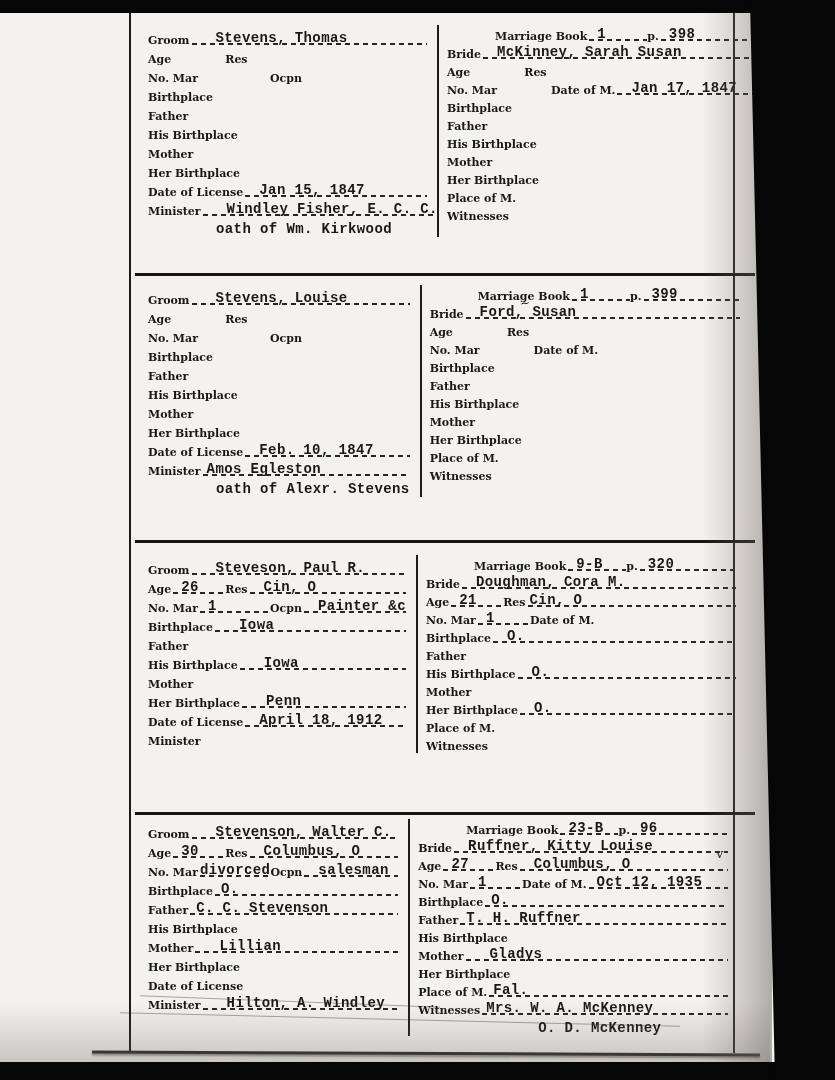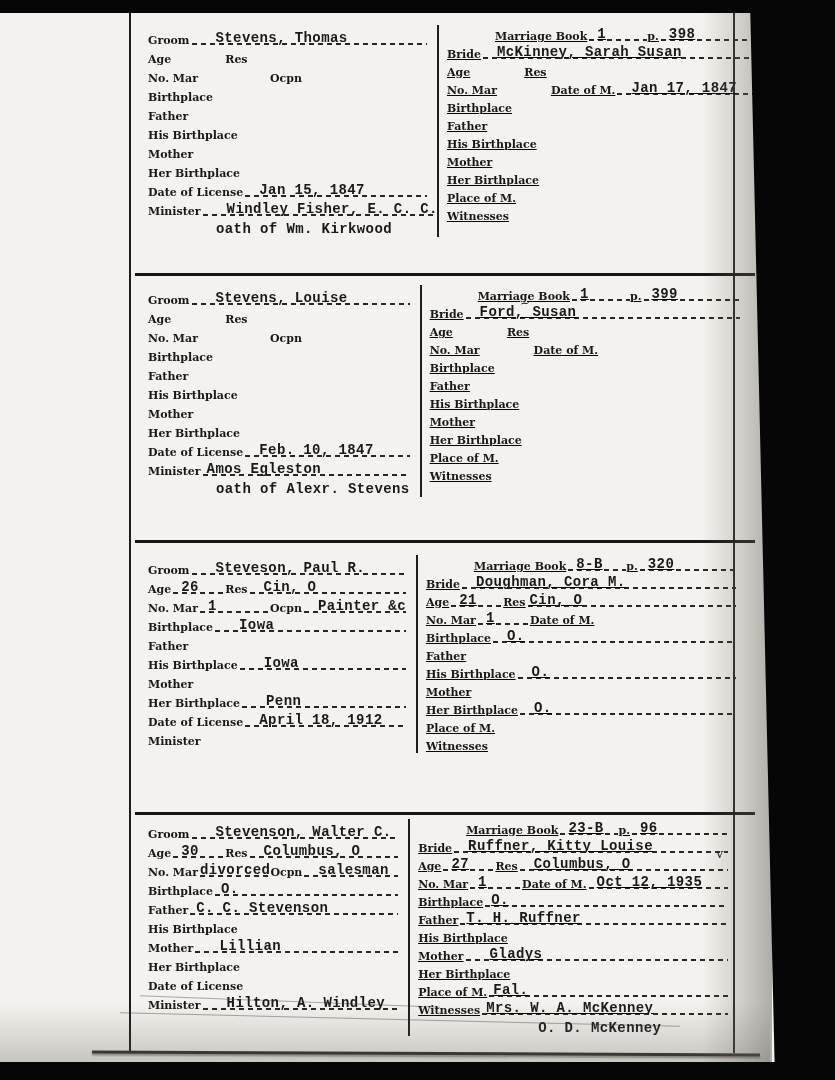--- a/index.html
+++ b/index.html
@@ -8,21 +8,21 @@
   .paper{position:absolute;left:0;top:13px;width:835px;height:1049px;background:#f4f2ee;}
   
   .vline-left{position:absolute;left:129px;top:0;width:2px;height:1040px;background:#1b1b1b;}
   .vline-right{position:absolute;left:733px;top:0;width:2px;height:1040px;background:#242424;}
   .hsep{position:absolute;left:135px;width:620px;height:3px;background:#161616;}
   
   .record{position:absolute;left:148px;width:580px;display:flex;}
   .gcol{width:289px;box-sizing:border-box;padding-right:10px;}
   .bcol{flex:1;box-sizing:border-box;border-left:2px solid #1d1d1d;padding-left:8px;margin-top:-3px;}
   .frow{display:flex;align-items:flex-end;height:19px;}
-  .bcol .frow{height:18px;text-decoration:underline;}
+  .bcol .frow{height:18px;}
   .lbl{font-family:"DejaVu Serif",serif;font-weight:700;font-size:11px;color:#181818;
        white-space:nowrap;padding:0 2px 1px 0;line-height:1;}
   .fill{flex:1;position:relative;display:flex;align-items:flex-end;
         background-image:repeating-linear-gradient(90deg,#262626 0 5px,transparent 5px 9px);
         background-size:100% 2px;background-repeat:no-repeat;background-position:left bottom 2px;}
   .fill.w52{flex:0 0 52px;}
   .fill.w70{flex:0 0 70px;}
   .fill.w58{flex:0 0 58px;}
   .fill.w96{flex:0 0 96px;}
   .typed{font-family:"Liberation Mono",monospace;font-weight:700;font-size:14px;color:#191919;
@@ -443,21 +443,21 @@
           <span class="fill">
               <span class="typed"></span>
             </span>
         </div>
       </div>
       <div class="bcol">
         <div class="frow">
           <span class="spacer" style="width:48px"></span>
           <span class="lbl">Marriage Book</span>
           <span class="fill w58">
-              <span class="typed ctr">8-B</span>
+              <span class="typed ctr">9-B</span>
             </span>
           <span class="lbl">p.</span>
           <span class="fill w96">
               <span class="typed ctr">320</span>
             </span>
         </div>
         <div class="frow">
           <span class="lbl">Bride</span>
           <span class="fill">
               <span class="typed">Doughman, Cora M.</span>

